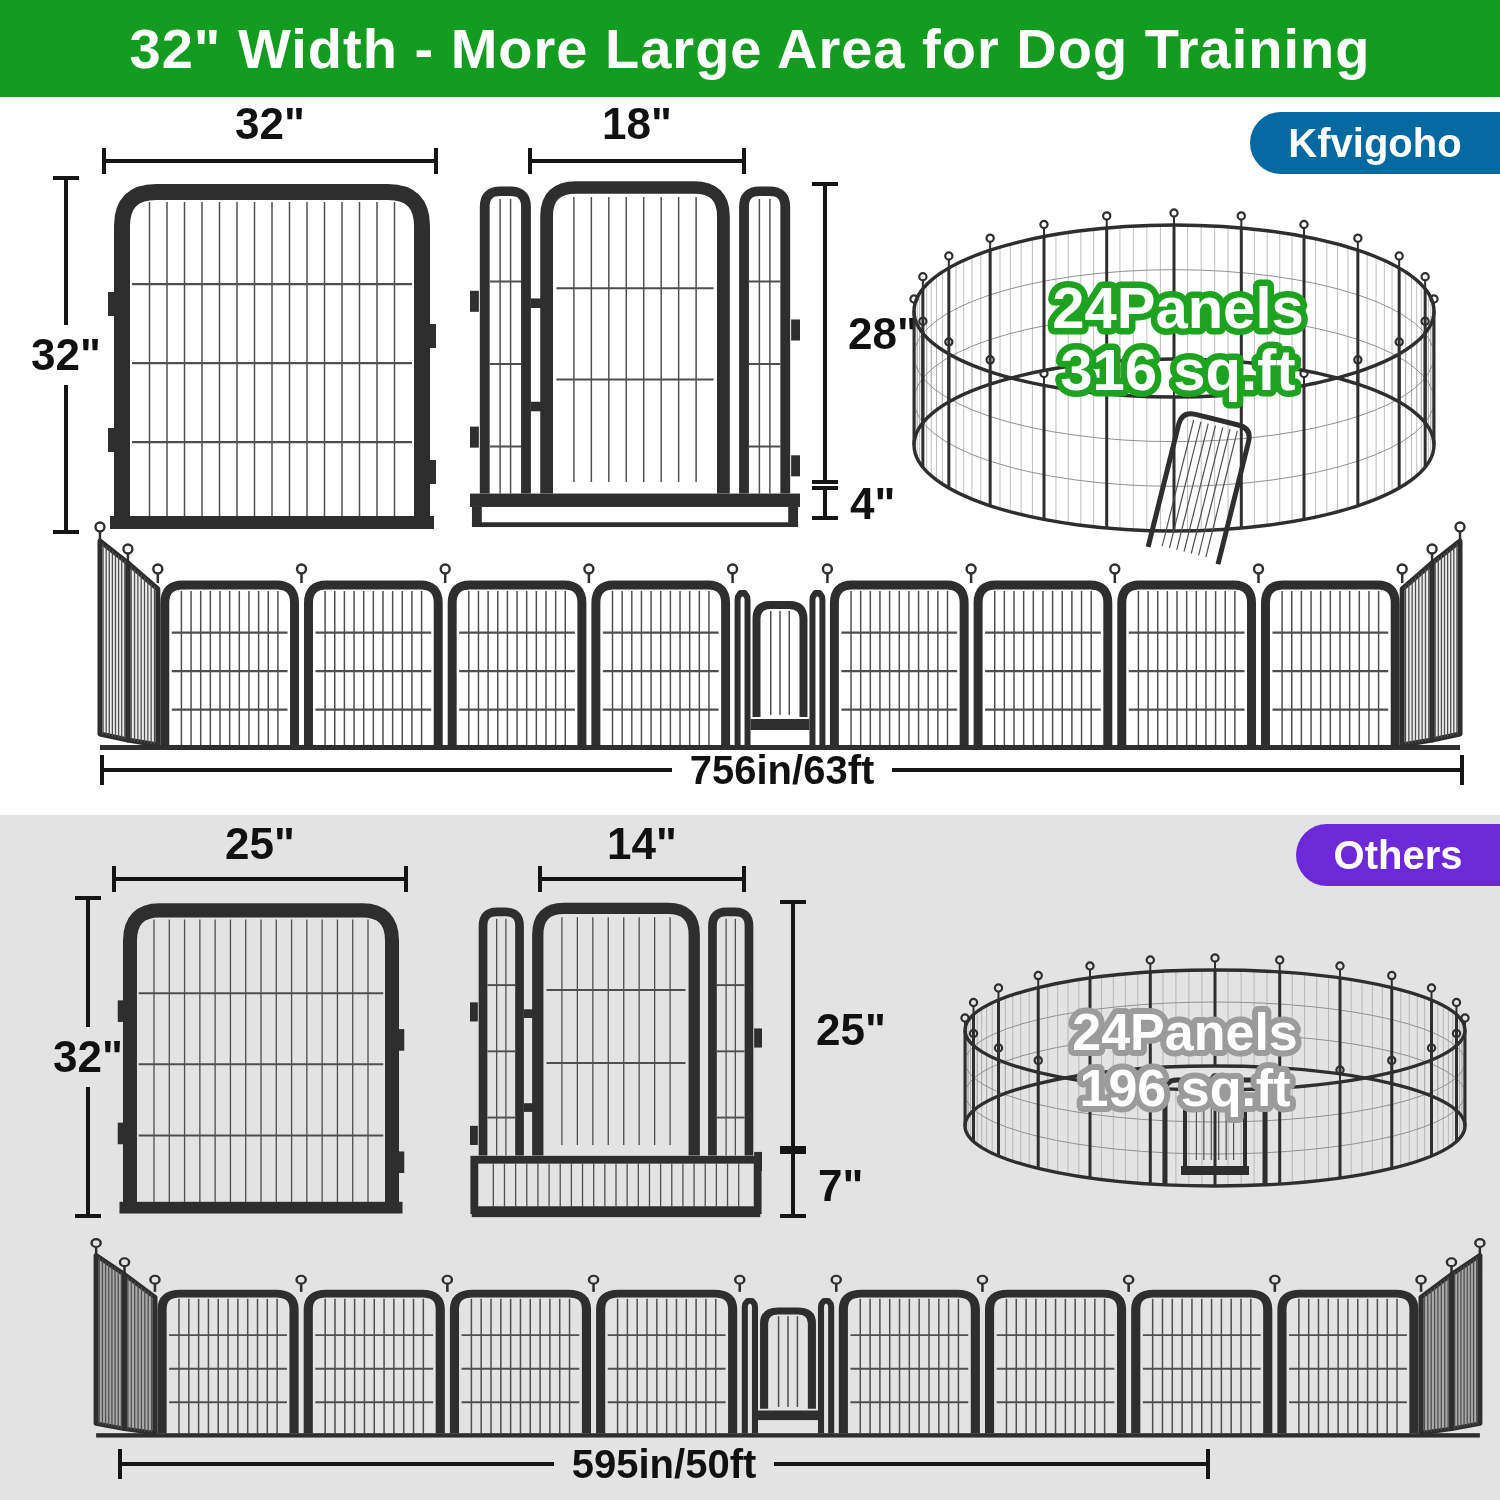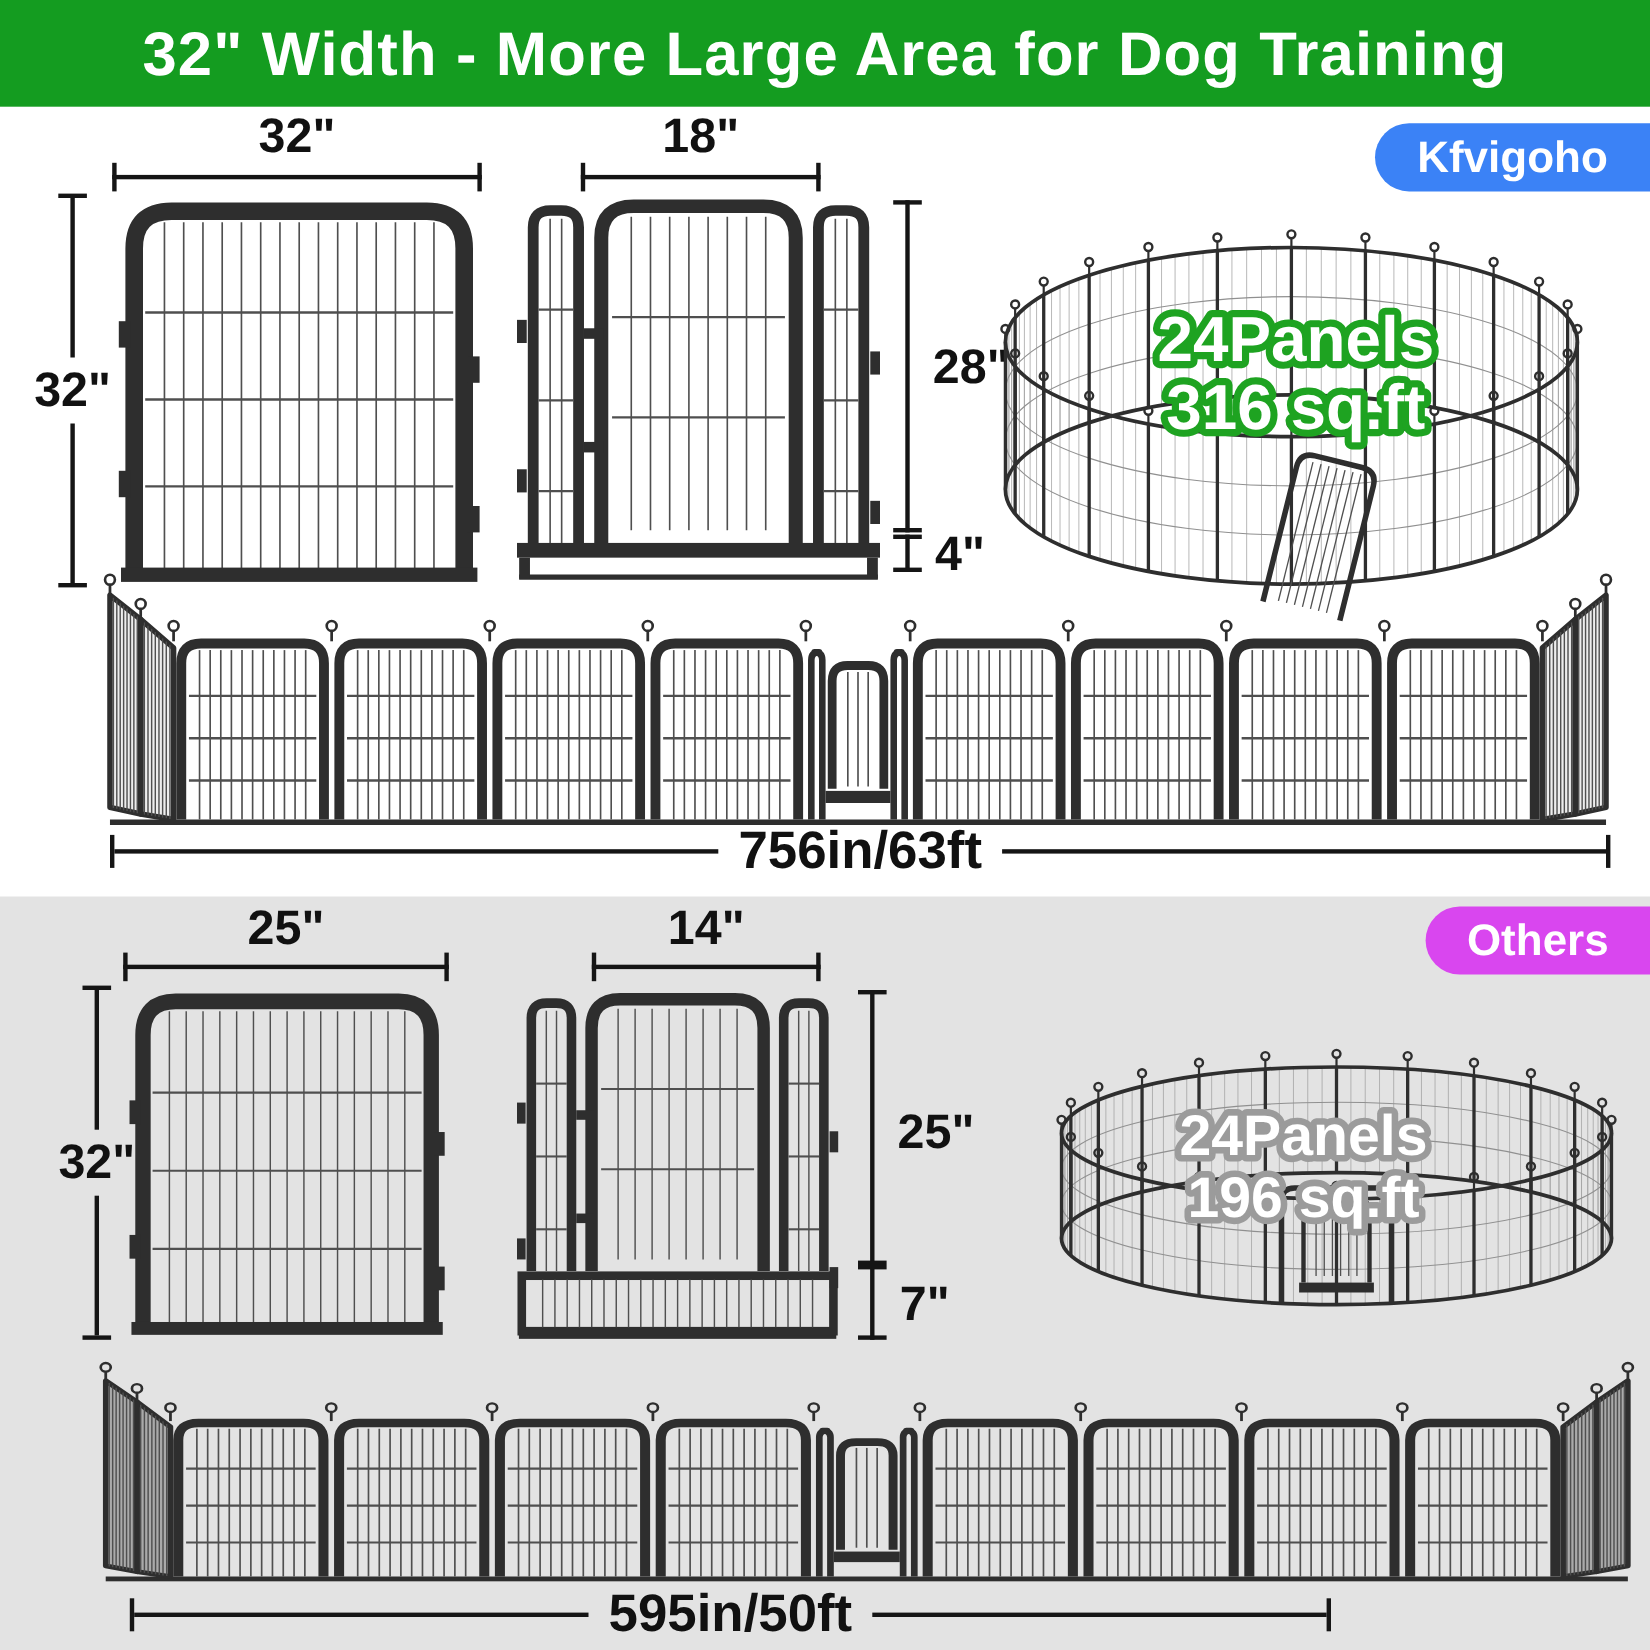--- a/index.html
+++ b/index.html
@@ -31,39 +31,39 @@
   .vdim{position:absolute;width:26px}
   .vdim i{display:block}
   .vdim .vl{position:absolute;left:11px;top:0;bottom:0;width:4px;background:#151515}
   .vdim .tt{position:absolute;left:0;top:0;width:26px;height:4px;background:#151515}
   .vdim .tb{position:absolute;left:0;bottom:0;width:26px;height:4px;background:#151515}
   
   .dimbrk{position:absolute;display:flex;align-items:center}
   .dimbrk i{display:block}
   .dimbrk .tk{width:4px;height:30px;background:#151515}
   .dimbrk .sg{flex:1;height:4px;background:#151515}
-  .dimbrk .lb{font-weight:700;font-size:48px;line-height:1;margin:0 18px;white-space:nowrap}
+  .dimbrk .lb{font-weight:700;font-size:40px;line-height:1;margin:0 18px;white-space:nowrap}
   .penlab{font-weight:700;fill:#ffffff;paint-order:stroke;stroke-linejoin:round;
           font-family:"Liberation Sans",sans-serif}
   .pg{stroke:#1ea321;stroke-width:13px;font-size:58px}
   .pgr{stroke:#9b9b9b;stroke-width:12px;font-size:52px}
 </style>
 </head>
 <body>
 
 <div class="abs graybg"></div>
 
 <div class="abs banner">
   <span>32" Width - More Large Area for Dog Training</span>
 </div>
 
-<div class="abs pill" style="left:1250px;top:112px;width:250px;height:62px;background:#3b82f6">
+<div class="abs pill" style="left:1250px;top:112px;width:250px;height:62px;background:#0369a1">
   <span>Kfvigoho</span>
 </div>
-<div class="abs pill" style="left:1296px;top:824px;width:204px;height:62px;background:#d946ef">
+<div class="abs pill" style="left:1296px;top:824px;width:204px;height:62px;background:#6d28d9">
   <span>Others</span>
 </div>
 
 <svg id="figA1" class="fig" viewBox="0 0 332 358" style="left:106px;top:176px;width:332px;height:358px">
     <g>
       <path d="M16,342 L16,50 Q16,16 50,16 L282,16 Q316,16 316,50 L316,342" fill="none" stroke="#2e2e2e" stroke-width="16" stroke-linejoin="round"></path>
       <line x1="43.5" y1="26" x2="43.5" y2="342" stroke="#4f4f4f" stroke-width="1.5"></line>
       <line x1="61" y1="26" x2="61" y2="342" stroke="#4f4f4f" stroke-width="1.5"></line>
       <line x1="78.5" y1="26" x2="78.5" y2="342" stroke="#4f4f4f" stroke-width="1.5"></line>
       <line x1="96" y1="26" x2="96" y2="342" stroke="#4f4f4f" stroke-width="1.5"></line>

